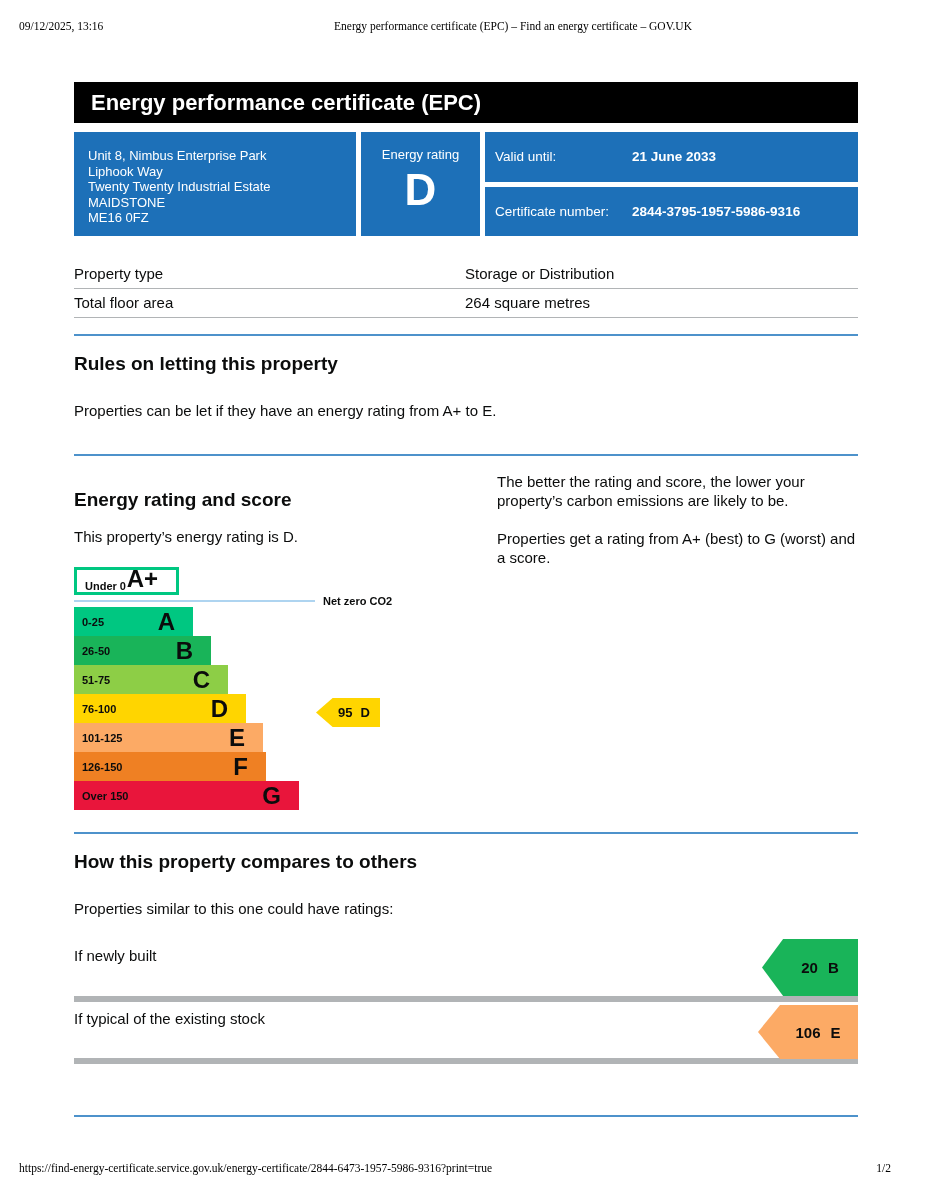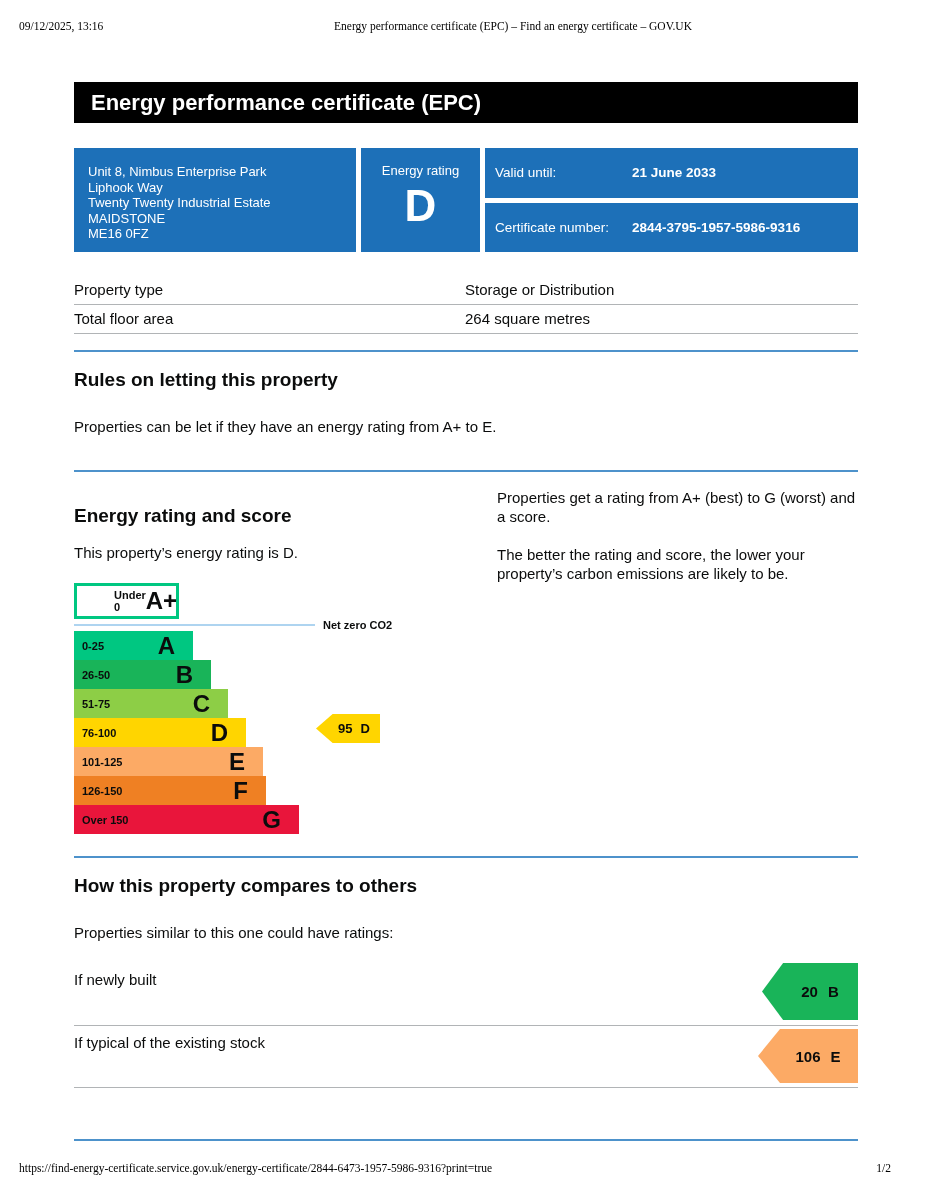--- a/index.html
+++ b/index.html
@@ -17,21 +17,21 @@
   .ph-title { position:absolute; left:494px; transform:translateX(-50%); white-space:nowrap; }
   .print-footer { top:1162px; display:flex; justify-content:space-between; }
 
   .content { position:absolute; left:74px; top:82px; width:784px; }
 
   .banner {
     height:41px; line-height:41px; padding-left:17px;
     color:#fff; font-size:22px; font-weight:bold;
   }
 
-  .summary { display:flex; gap:5px; margin-top:25px; height:104px; }
+  .summary { display:flex; gap:5px; margin-top:9px; height:104px; }
   .addr-box { width:282px; color:#fff; padding:16px 10px 0 14px; font-size:13px; line-height:15.5px; }
   .rating-box { width:119px; color:#fff; text-align:center; padding-top:15px; }
   .rb-label { font-size:13px; }
   .rb-letter { font-size:44px; line-height:48px; font-weight:bold; margin-top:4px; }
   .cert-col { flex:1; display:flex; flex-direction:column; gap:5px; }
   .cert-row { flex:1; color:#fff; display:flex; align-items:center; padding-left:10px; font-size:13.5px; }
   .cert-label { width:137px; }
   .cert-value { font-weight:bold; }
 
   .details { margin-top:24px; }
@@ -48,36 +48,36 @@
   .rules-body { margin-top:26px; }
   .compare-intro { margin-top:26px; }
 
   .two-col { display:flex; margin-top:16px; }
   .col-left { width:423px; }
   .col-right { width:361px; }
   .col-right p { font-size:15px; line-height:19px; margin-bottom:19px; }
   .rating-intro { margin-top:16px; }
 
   .epc-chart { margin-top:21px; position:relative; width:423px; }
-  .aplus-box { height:36px; border:3px solid #00c781; background:#fff; display:flex; align-items:center;padding-left:29px; }
+  .aplus-box { height:28px; border:3px solid #00c781; background:#fff; display:flex; align-items:flex-end; }
   .range-label { font-size:11px; font-weight:bold; padding-left:8px; }
   .letter-label { font-size:24px; font-weight:bold; margin-left:auto; padding-right:18px; line-height:26px; }
   .netzero { height:12px; display:flex; align-items:center; }
   .nz-line { width:241px; height:2px; }
   .nz-label { font-size:11px; font-weight:bold; margin-left:8px; white-space:nowrap; }
   .band { height:29px; display:flex; align-items:center; }
   .band .letter-label { line-height:29px; }
   .current-marker {
     position:absolute; top:131px; left:242px; width:64px; height:29px;
     clip-path:polygon(26% 0, 100% 0, 100% 100%, 26% 100%, 0 50%);
     display:flex; align-items:center; justify-content:center; gap:8px;
     padding-left:12px; font-size:13px; font-weight:bold;
   }
 
-  .compare-row { position:relative; border-bottom:1px solid #4c1d95; }
+  .compare-row { position:relative; border-bottom:6px solid #4c1d95; }
   .row1 { height:67px; margin-top:17px; }
   .row2 { height:62px; }
   .row-label { position:absolute; left:0; top:12px; font-size:15px; }
   .row2 .row-label { top:8px; }
   .compare-arrow {
     position:absolute; right:0;
     clip-path:polygon(22% 0, 100% 0, 100% 100%, 22% 100%, 0 50%);
     display:flex; align-items:center; justify-content:center; gap:10px;
     padding-left:20px; font-size:15px; font-weight:bold; color:#0b0c0c;
   }
@@ -182,22 +182,22 @@
             <span class="range-label">Over 150</span>
             <span class="letter-label">G</span>
           </div>
           <div class="current-marker" style="background: rgb(255, 213, 0);">
             <span>95</span>
             <span>D</span>
           </div>
         </div>
       </div>
       <div class="col-right">
+        <p>The better the rating and score, the lower your property’s carbon emissions are likely to be.</p>
         <p>Properties get a rating from A+ (best) to G (worst) and a score.</p>
-        <p>The better the rating and score, the lower your property’s carbon emissions are likely to be.</p>
       </div>
     </div>
 
     <div class="divider mt22" style="background: rgb(77, 146, 203);"></div>
 
     <h2>How this property compares to others</h2>
     <p class="compare-intro">Properties similar to this one could have ratings:</p>
 
     <div class="compare-row row1" style="border-bottom-color: rgb(177, 180, 182);">
       <span class="row-label">If newly built</span>

